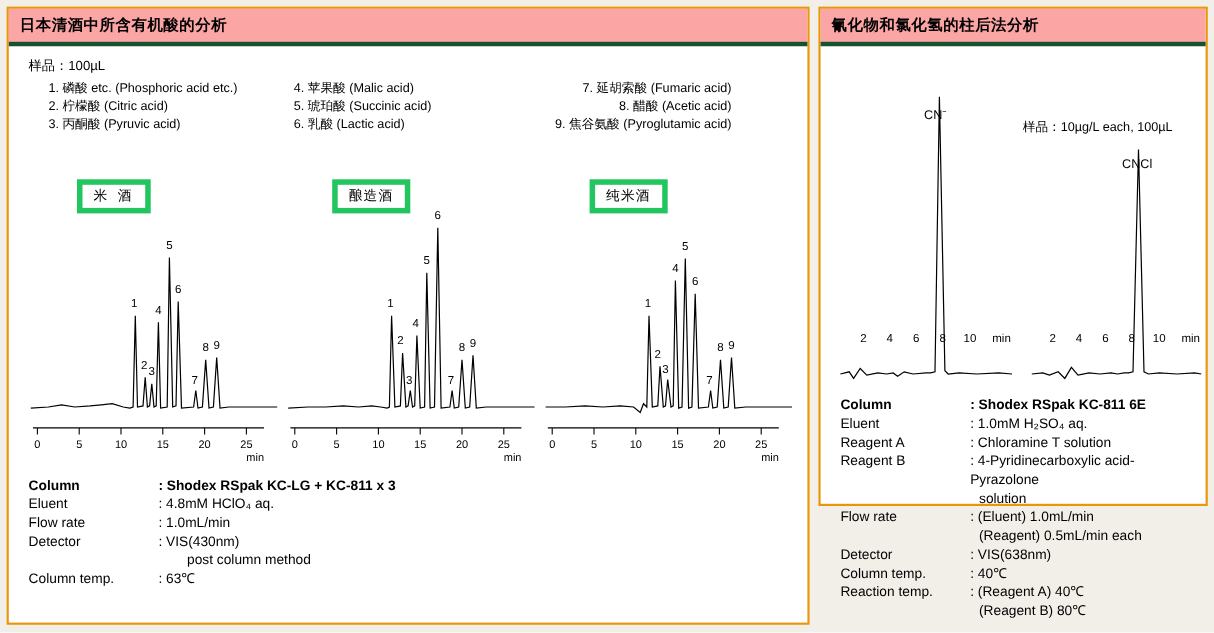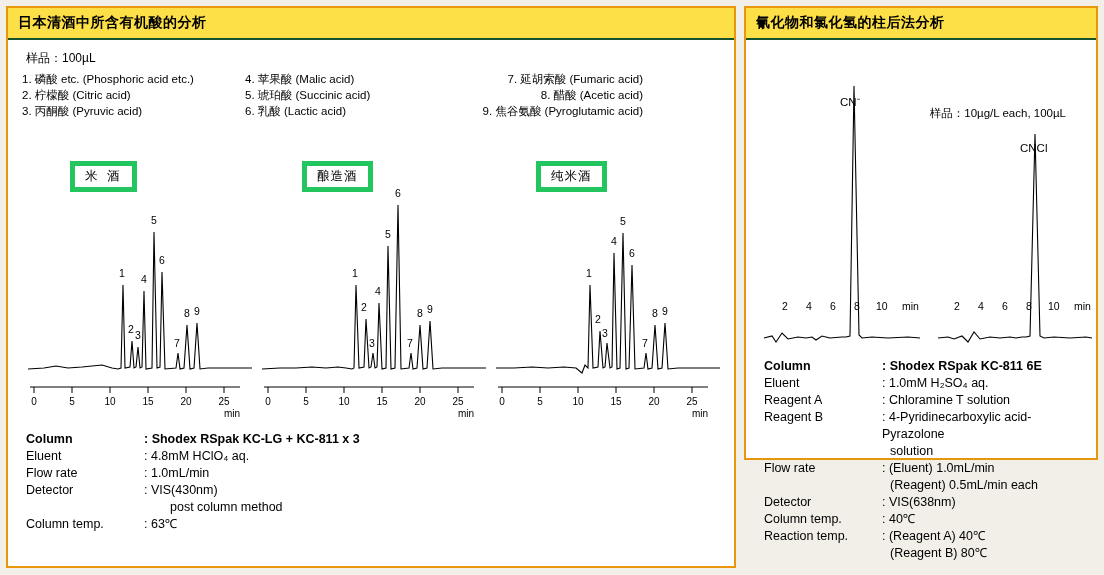--- a/index.html
+++ b/index.html
@@ -13,32 +13,32 @@
   .panel{
     position:absolute;
     background:#ffffff;
     border:2px solid #e8960c;
     box-sizing:border-box;
   }
   #panel-left{left:6px;top:6px;width:730px;height:562px;}
   #panel-right{left:744px;top:6px;width:354px;height:454px;}
 
   .panel-title{
-    background:#fde047;
-    border-bottom:2px solid #14532d;
+    background:#fca5a5;
+    border-bottom:4px solid #14532d;
     font-weight:bold;
     font-size:14px;
     padding:6px 10px 6px 10px;
     letter-spacing:0.5px;
   }
   .panel-body{position:relative;padding:8px 12px;}
 
   .sample-line{font-size:12px;margin:2px 0 4px 6px;}
   .legend{
-    margin-left:2px;
+    margin-left:24px;
     display:flex;
     gap:0px;
     font-size:11.5px;
     line-height:16px;
   }
   .legend-col{padding-right:18px;}
   .legend-col.c1{width:205px;}
   .legend-col.c2{width:160px;}
   .legend-col.c3{width:220px;text-align:right;}
 

